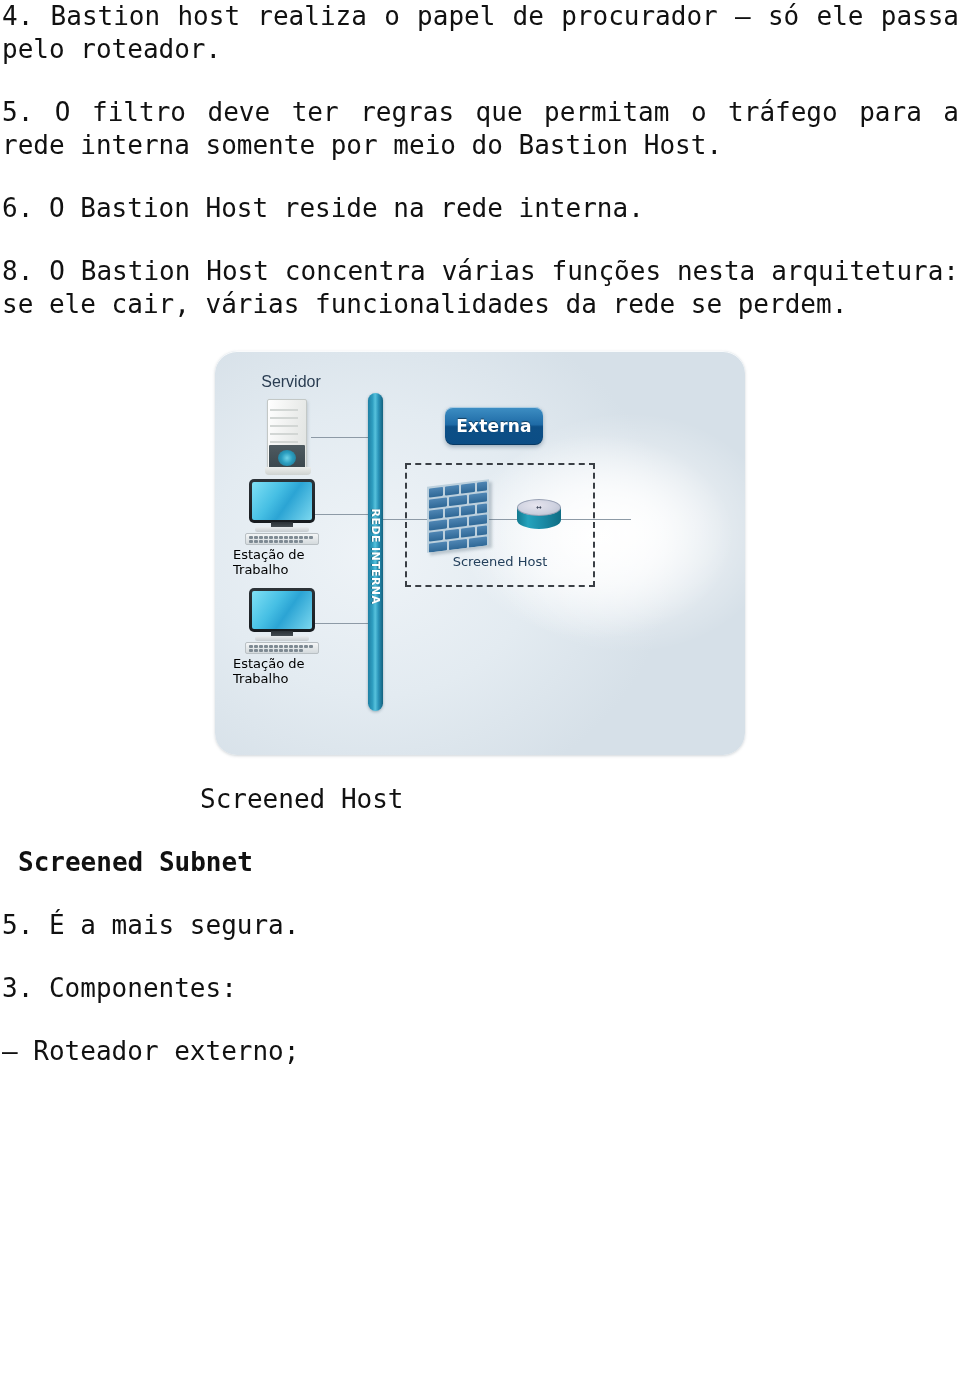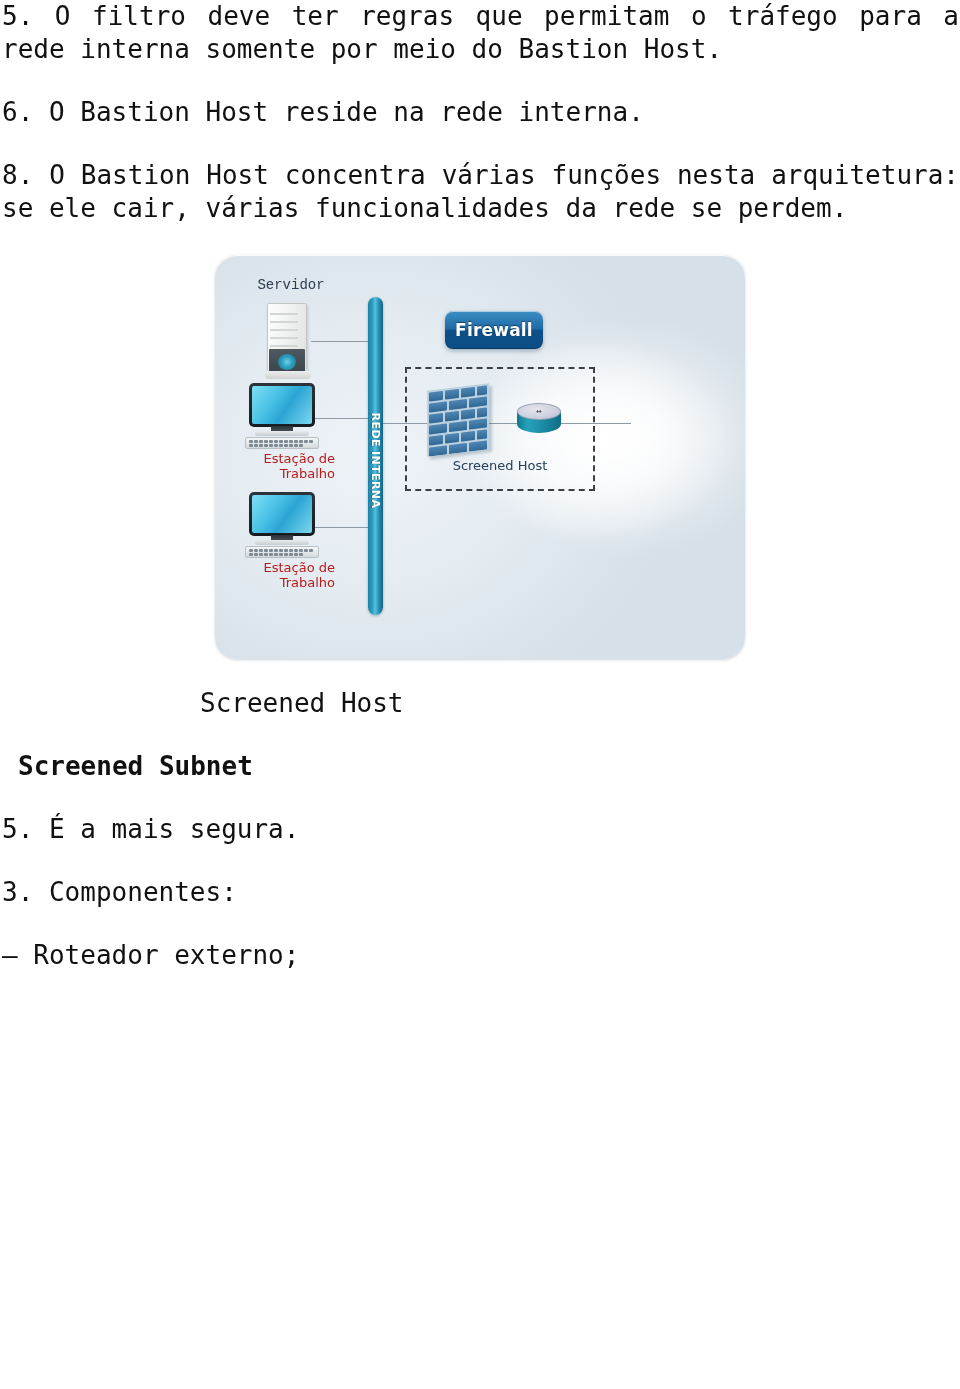--- a/index.html
+++ b/index.html
@@ -289,22 +289,22 @@
     left: 0px; top: 72px;
     width: 46px; height: 8px;
     background: linear-gradient(180deg, #eceeed 0%, #cfd3d1 100%);
     border-radius: 0 0 4px 4px;
   }
   .server-label {
     position: absolute;
     left: 26px; top: 22px;
     width: 100px;
     text-align: center;
-    font-family: Liberation Mono, monospace;
-    font-size: 14px;
+    font-family: Liberation Sans, sans-serif;
+    font-size: 16px;
     color: #2a3d52;
   }
 
   
   .ws { position: absolute; width: 86px; height: 86px; }
   .ws-monitor {
     position: absolute;
     left: 8px; top: 0;
     width: 66px; height: 44px;
     background: linear-gradient(180deg, #2d3338 0%, #171b1f 100%);
@@ -344,49 +344,50 @@
   }
   .key {
     width: 4px; height: 3px;
     background: #7e8a93;
     border-radius: 1px;
   }
   .ws-label {
     position: absolute;
     left: -8px; top: 68px;
     width: 102px;
-    text-align: right;
+    text-align: left;
     font-family: "DejaVu Sans", "Liberation Sans", sans-serif;
     font-size: 13px;
     line-height: 15px;
-    color: #b91c1c;
+    color: #000000;
   }
 </style>
 </head>
 <body>
 
 <div class="doc">
 
+  <p class="para">4. Bastion host realiza o papel de procurador — só ele passa pelo roteador.</p>
   <p class="para">5. O filtro deve ter regras que permitam o tráfego para a rede interna somente por meio do Bastion Host.</p>
   <p class="para">6. O Bastion Host reside na rede interna.</p>
   <p class="para">8. O Bastion Host concentra várias funções nesta arquitetura: se ele cair, várias funcionalidades da rede se perdem.</p>
 
   <div class="diagram-wrap">
     <div class="panel"></div>
     <div class="stage">
 
       <div class="wire" style="left:96px; top:86px;  width:64px;"></div>
       <div class="wire" style="left:96px; top:163px; width:64px;"></div>
       <div class="wire" style="left:96px; top:272px; width:64px;"></div>
       <div class="wire" style="left:160px; top:168px; width:70px;"></div>
       <div class="wire" style="left:268px; top:168px; width:50px;"></div>
       <div class="wire" style="left:340px; top:168px; width:76px;"></div>
 
       <div class="fw-badge">
-        <span>Firewall</span>
+        <span>Externa</span>
       </div>
 
       <div class="backbone"></div>
       <div class="backbone-label">
         <span>REDE INTERNA</span>
       </div>
 
       <div class="dashed-box"></div>
       <div class="screened-label">Screened Host</div>
 

